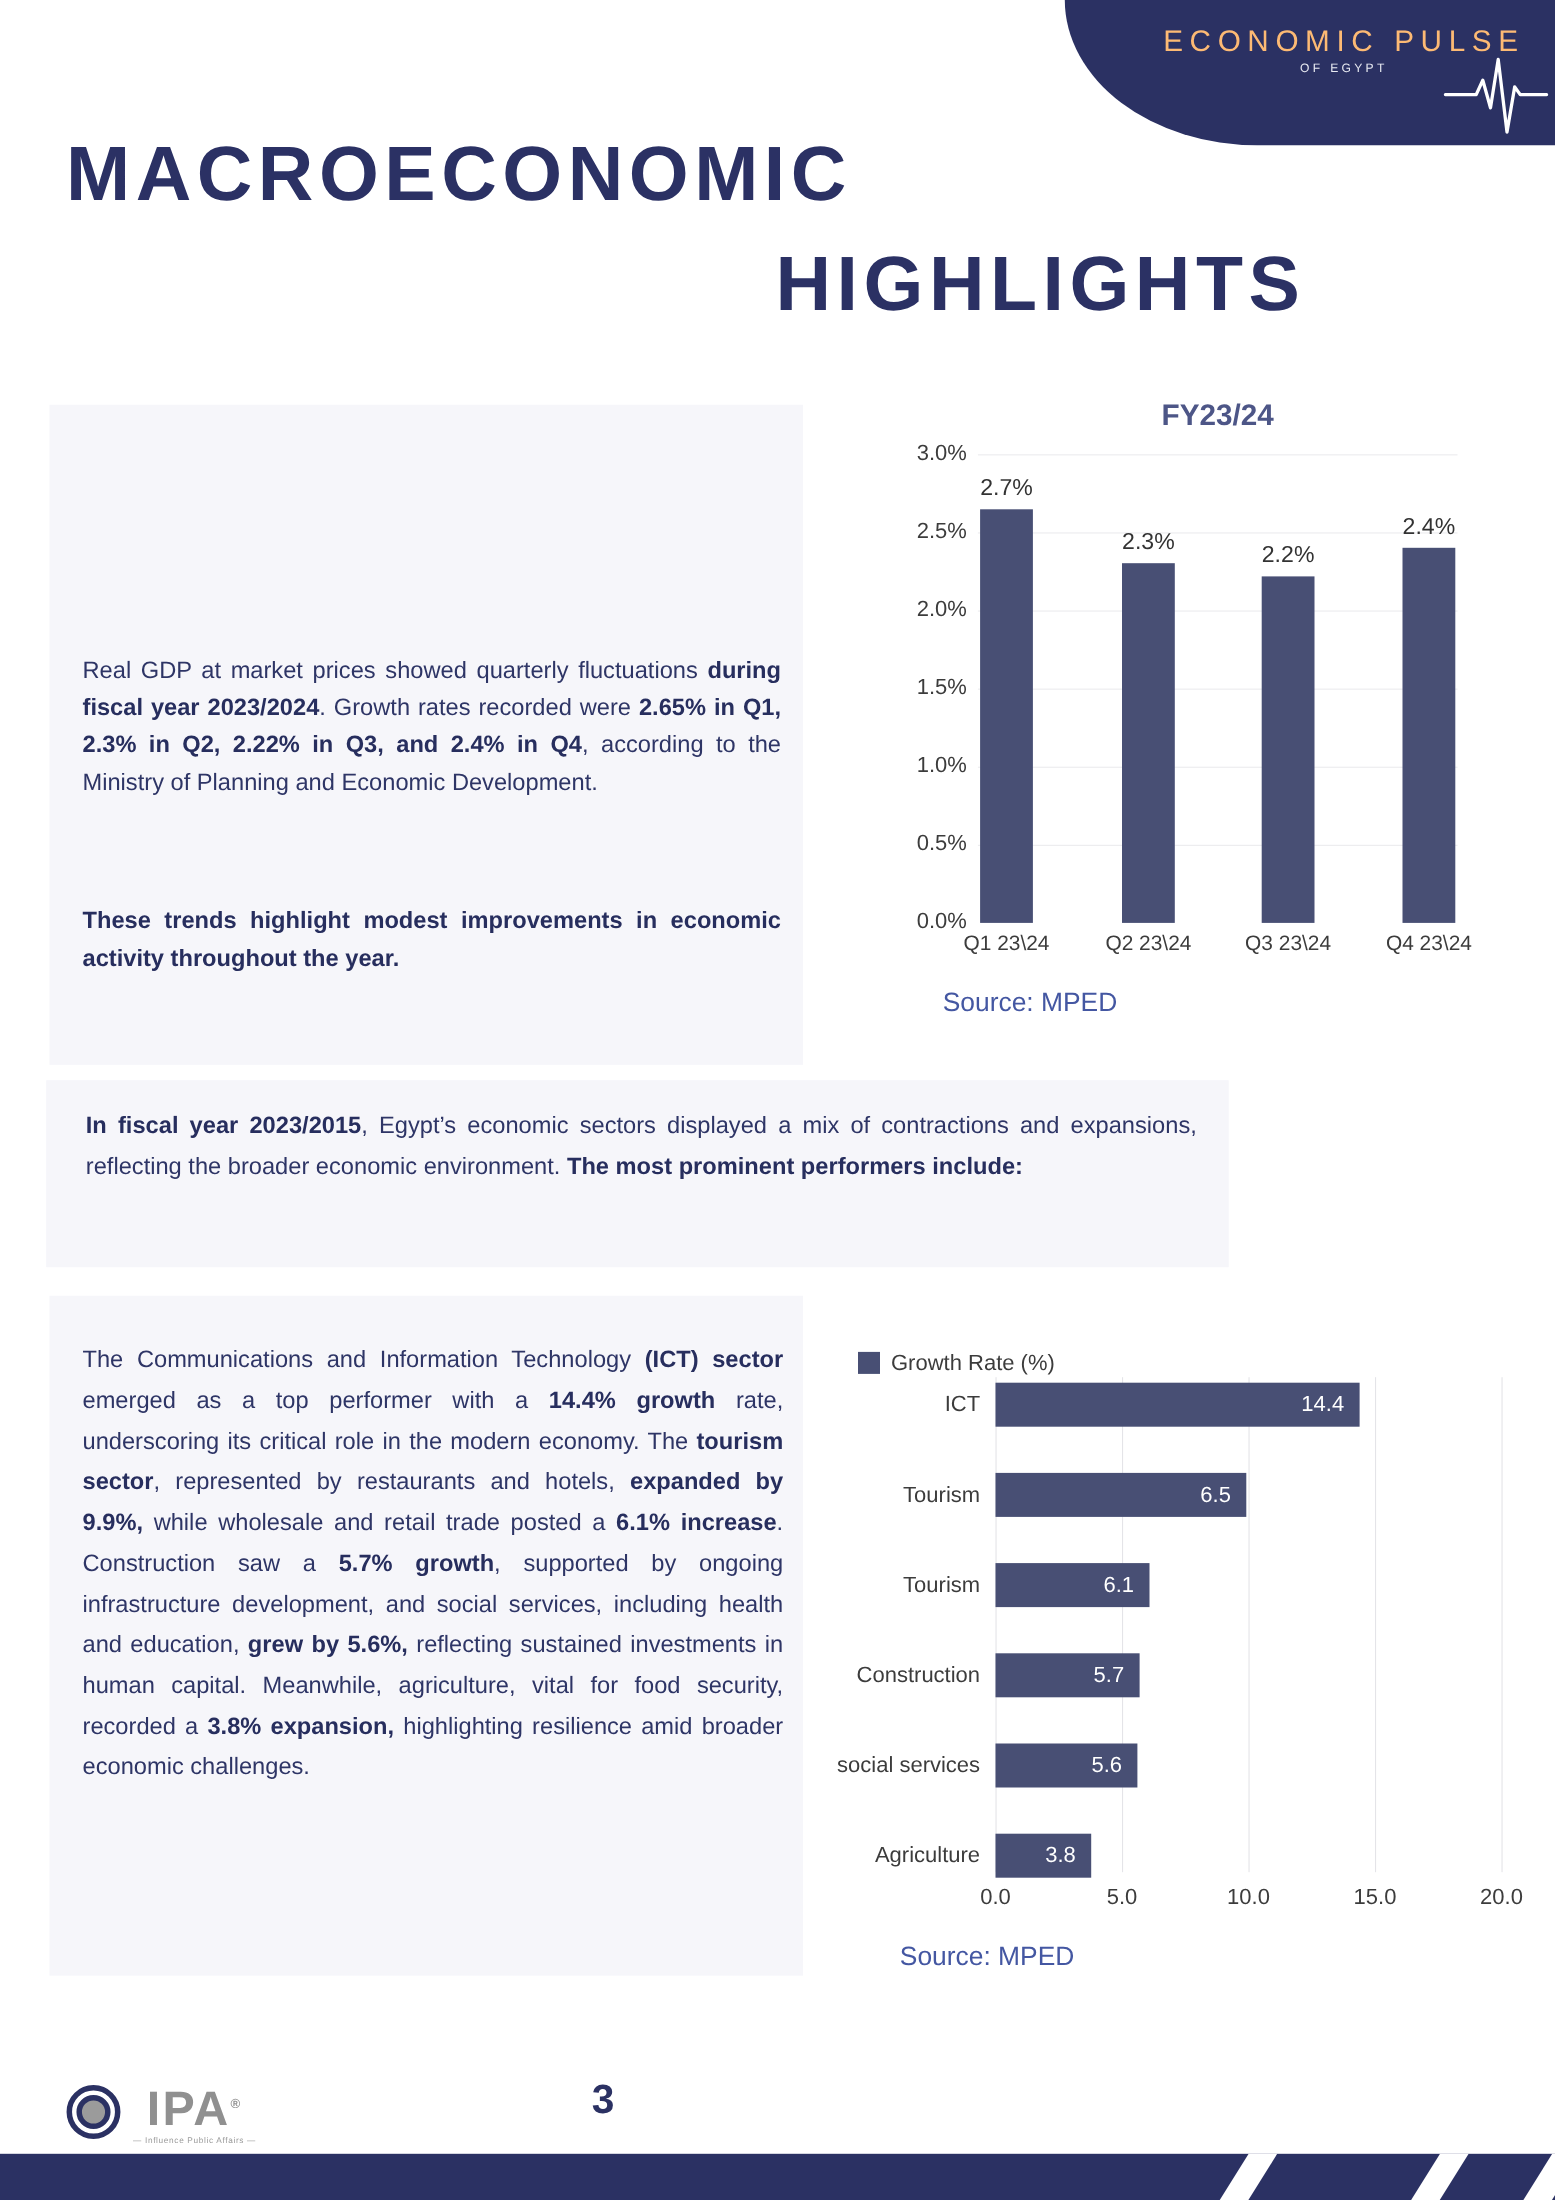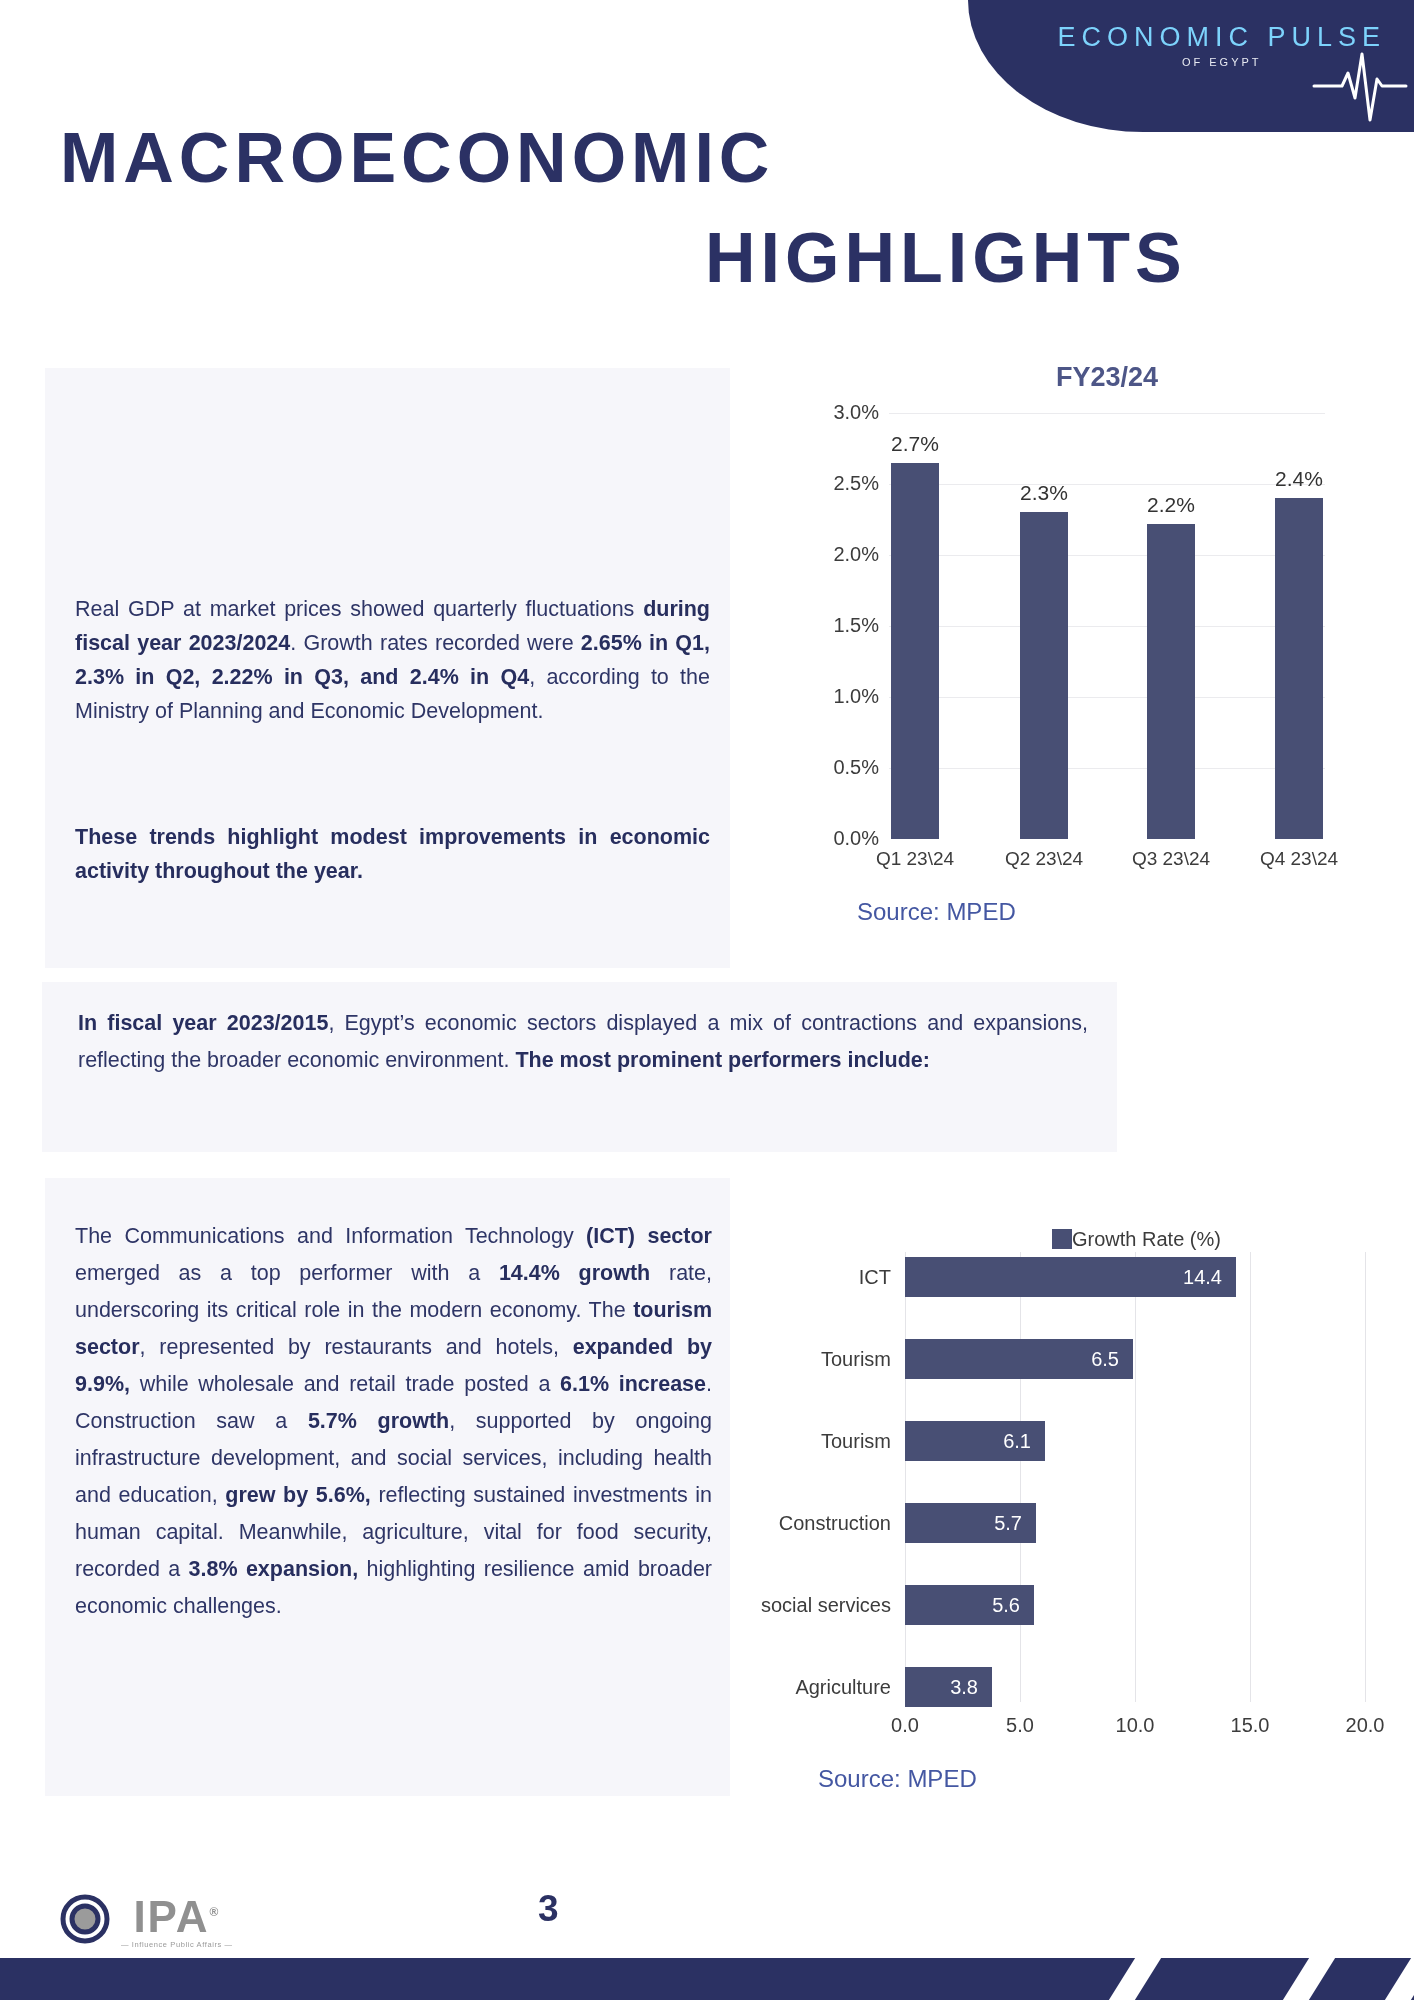--- a/index.html
+++ b/index.html
@@ -3,21 +3,21 @@
 <meta charset="utf-8">
 <style>
   html,body{margin:0;padding:0;background:#fff;}
   .page{position:relative;width:1414px;height:2000px;background:#ffffff;overflow:hidden;
         font-family:"Liberation Sans", sans-serif;color:#2e3566;}
 
   
   .header-blob{position:absolute;top:0;right:0;width:446px;height:132px;background:#2b3163;
                border-bottom-left-radius:175px 132px;}
   .brand{position:absolute;top:22px;right:28px;text-align:center;}
-  .brand-title{font-size:27px;font-weight:400;letter-spacing:6px;color:#7dd3fc;white-space:nowrap;}
+  .brand-title{font-size:27px;font-weight:400;letter-spacing:6px;color:#fdba74;white-space:nowrap;}
   .brand-sub{font-size:11px;letter-spacing:3px;color:#e8eaf2;margin-top:3px;}
   .pulse-svg{position:absolute;right:6px;top:46px;}
 
   
   .title-line{position:absolute;font-weight:700;font-size:70px;letter-spacing:5px;color:#2b3164;white-space:nowrap;}
   .t1{left:60px;top:118px;}
   .t2{left:705px;top:218px;}
 
   
   .tint{position:absolute;background:#f6f6fa;}
@@ -40,21 +40,21 @@
   .hgrid{position:absolute;left:0;width:100%;height:1px;background:#ebebee;}
   .ytick{position:absolute;left:-82px;width:72px;text-align:right;font-size:20px;color:#3c3c3c;}
   .vbar{position:absolute;bottom:0;width:48px;background:#484f74;}
   .blabel{position:absolute;transform:translateX(-50%);font-size:21px;color:#333333;white-space:nowrap;}
   .xcat{position:absolute;transform:translateX(-50%);font-size:19px;color:#3c3c3c;white-space:nowrap;}
   .source{position:absolute;font-size:24px;color:#4457a2;white-space:nowrap;}
   .chart1 .source{left:57px;top:536px;}
 
   
   .chart2{position:absolute;left:780px;top:1228px;width:634px;height:600px;}
-  .legend{display:flex;align-items:center;height:22px;margin-left:272px;}
+  .legend{display:flex;align-items:center;gap:10px;height:22px;}
   .swatch{width:20px;height:20px;background:#484f74;}
   .legend-label{font-size:20px;color:#3c3c3c;white-space:nowrap;}
   .hplot{position:relative;margin-left:125px;margin-top:2px;width:474px;height:450px;}
   .vgrid{position:absolute;top:0;width:1px;height:450px;background:#e4e4e8;}
   .hbar{position:absolute;left:0;height:40px;background:#484f74;}
   .hlabel{position:absolute;transform:translateX(-100%);font-size:20px;color:#ffffff;}
   .ycat{position:absolute;left:-164px;width:150px;text-align:right;font-size:20px;color:#3c3c3c;white-space:nowrap;}
   .xtick{position:absolute;transform:translateX(-50%);font-size:20px;color:#3c3c3c;}
   .chart2 .source{left:38px;top:537px;}
 

